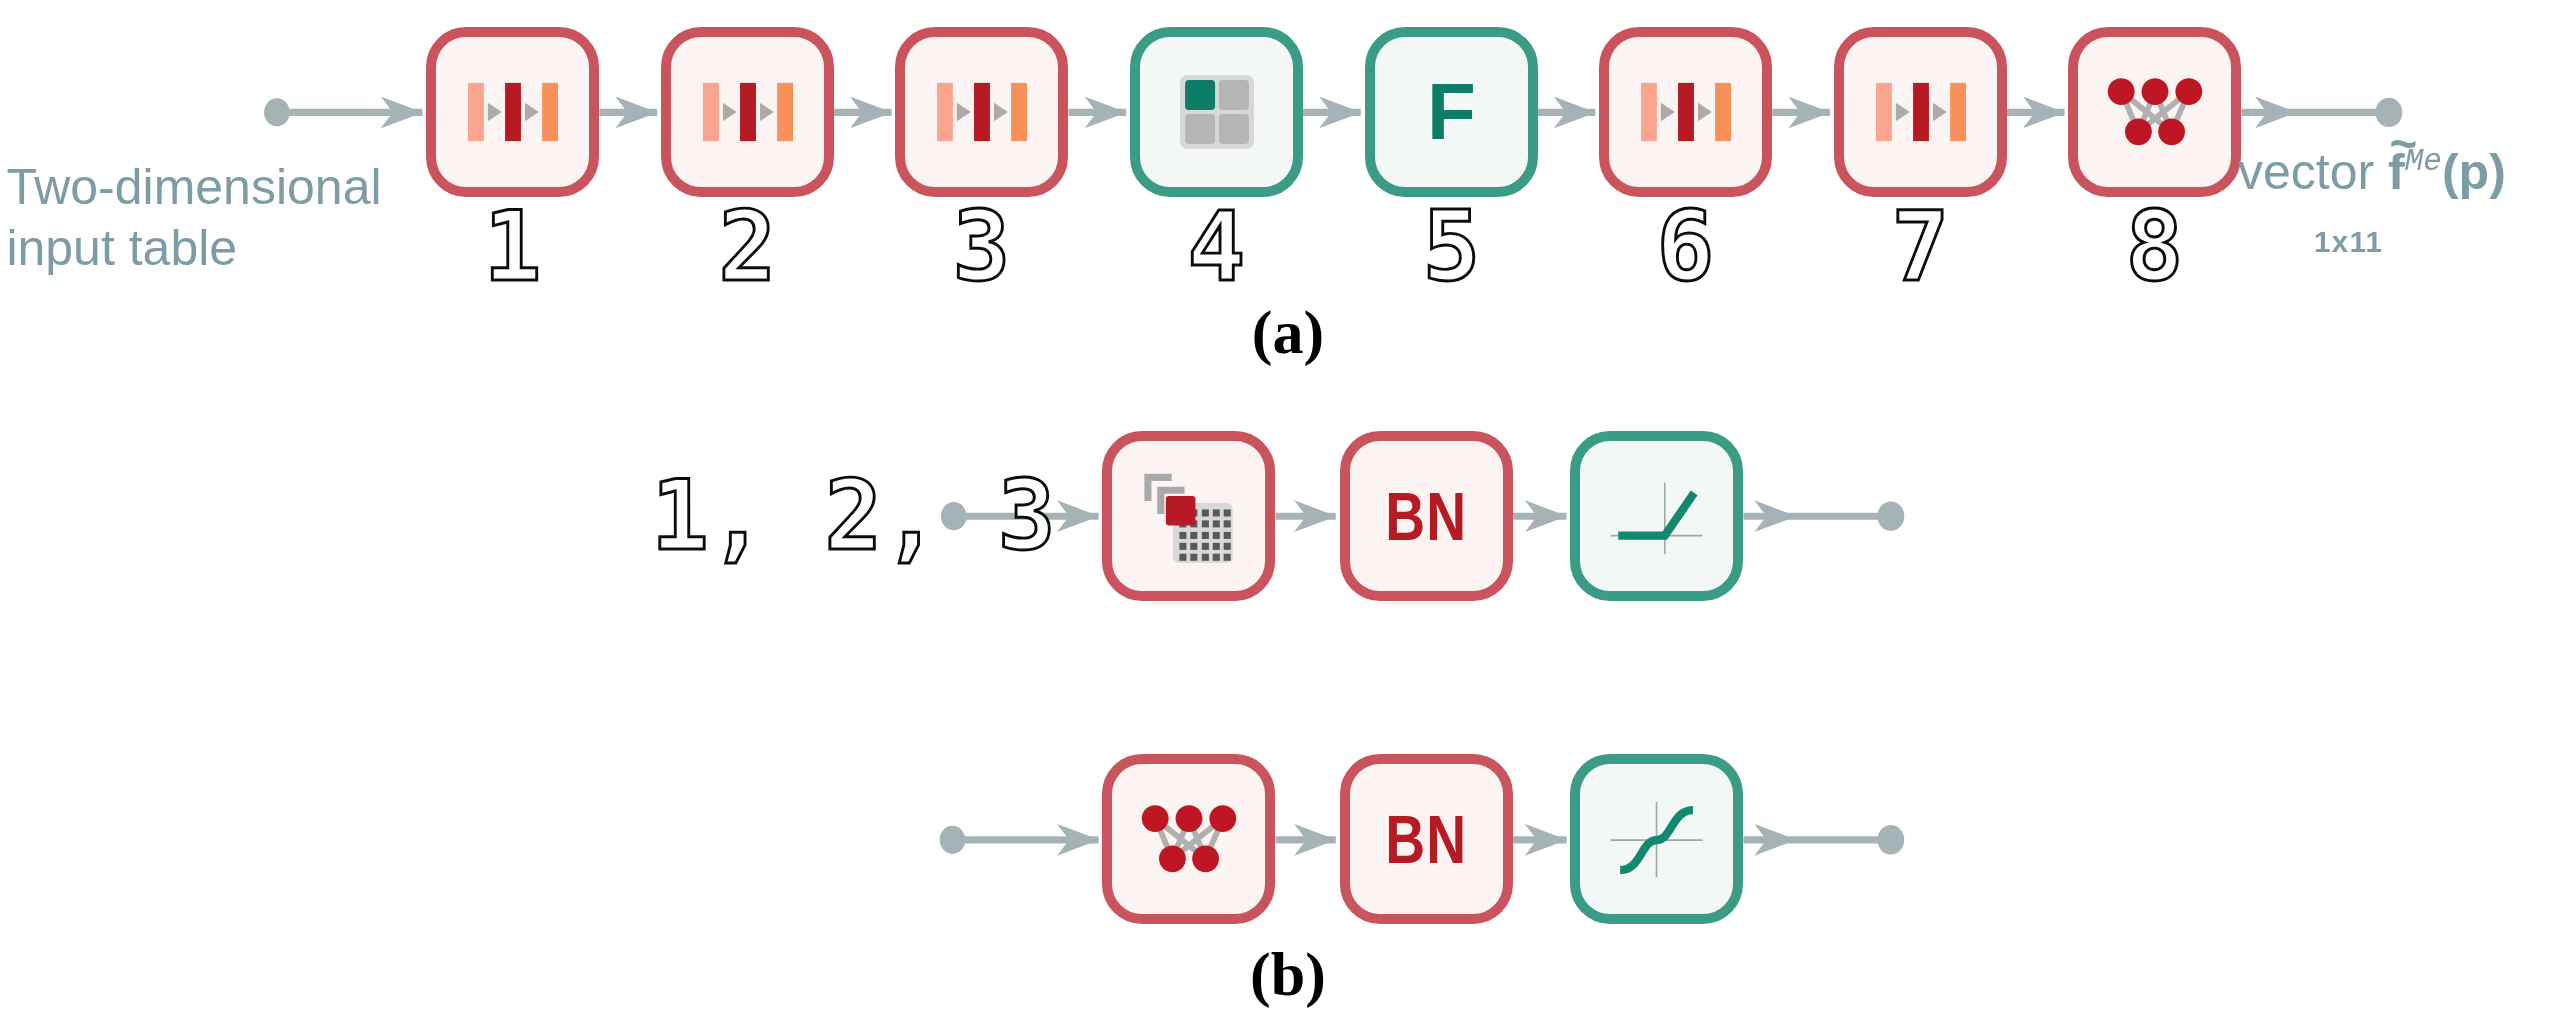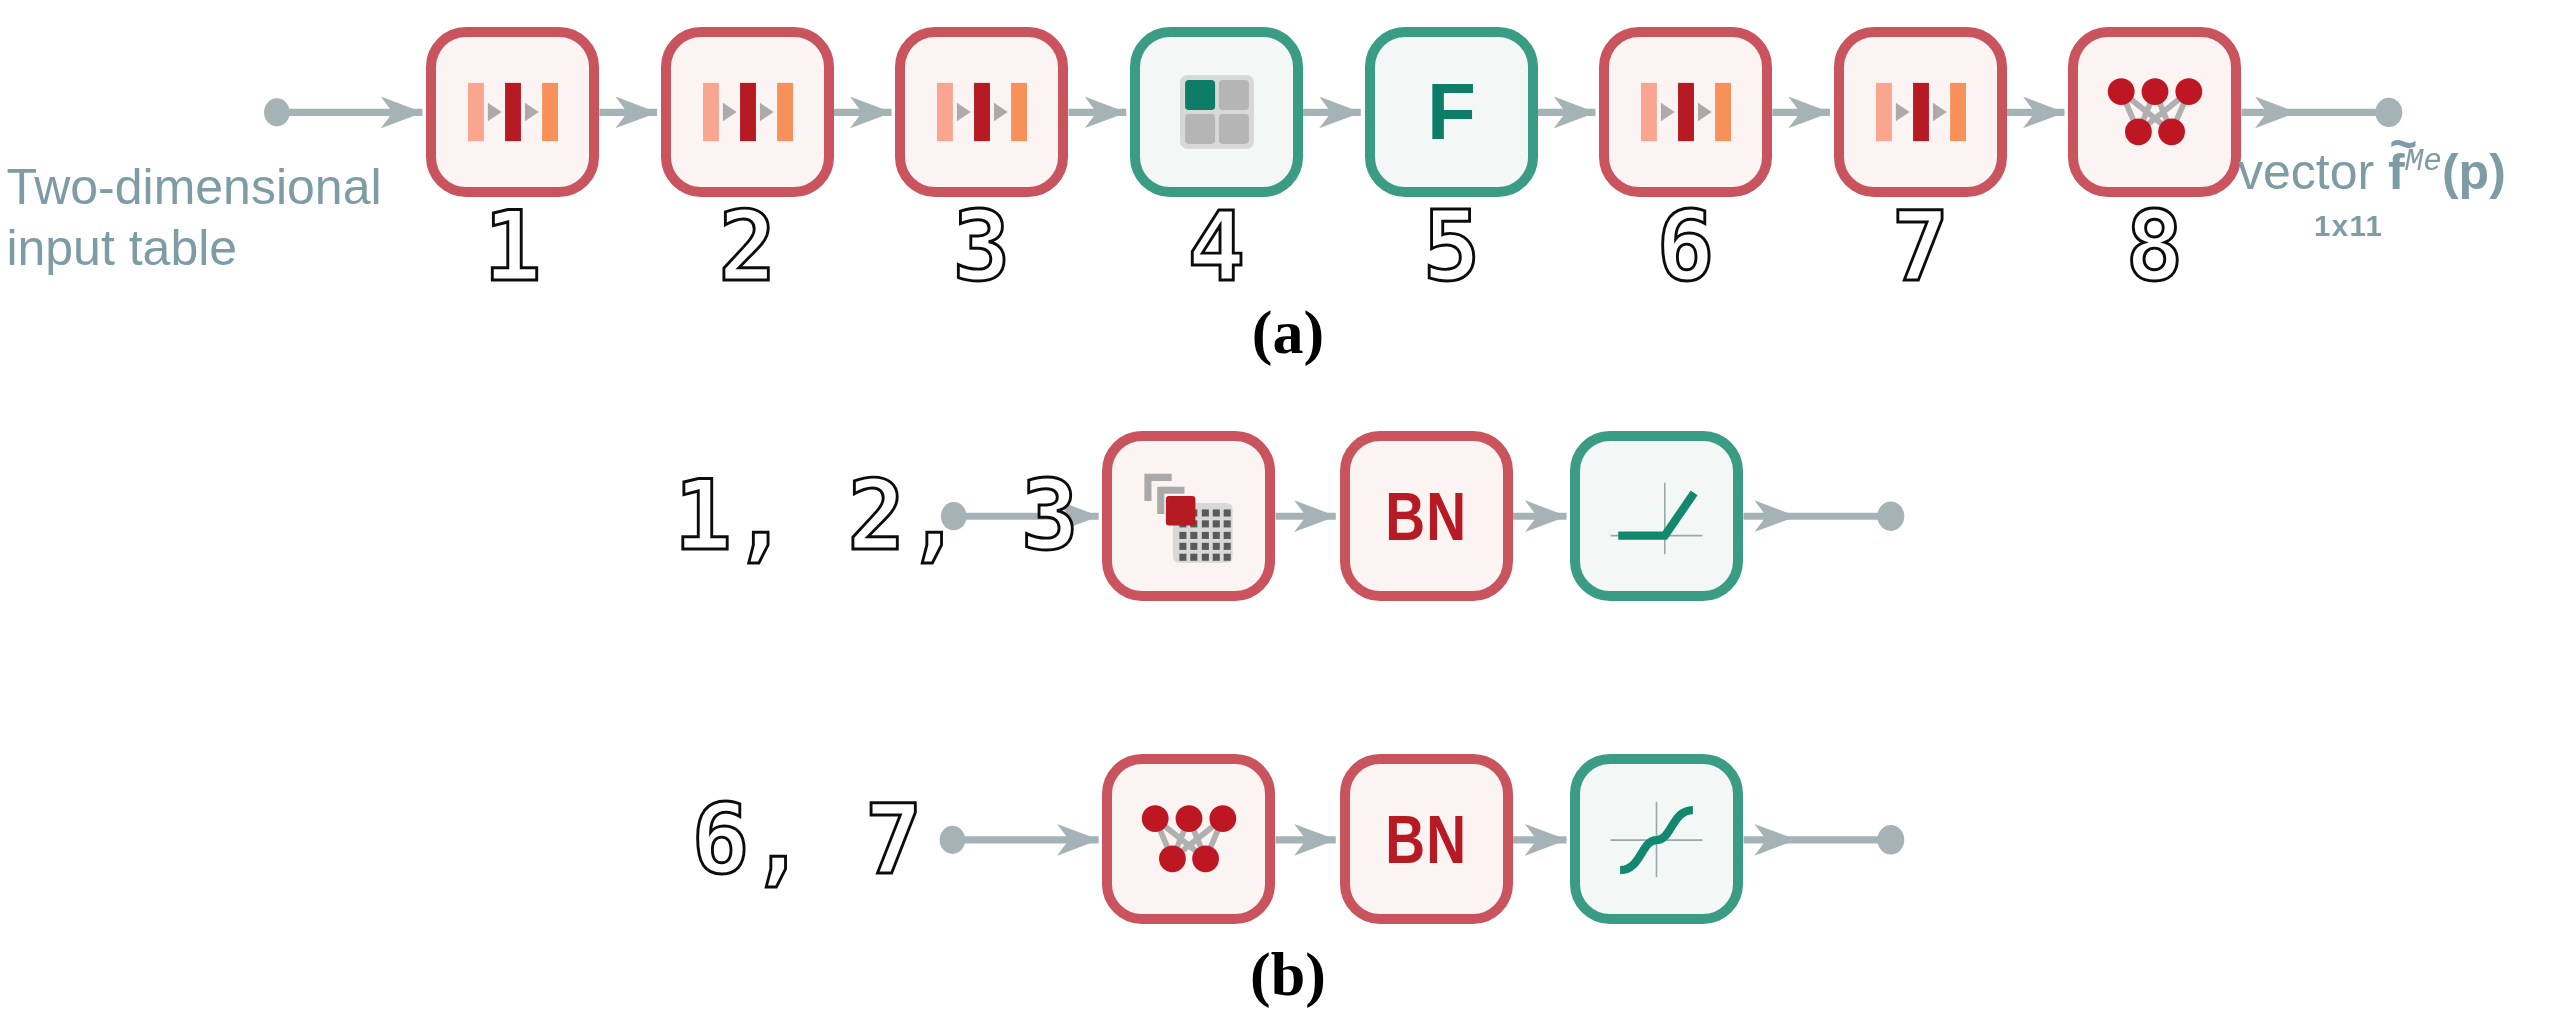--- a/index.html
+++ b/index.html
@@ -43,21 +43,21 @@
              font-family:"DejaVu Sans Mono", monospace;font-weight:bold;font-size:96px;
              color:#ffffff;-webkit-text-stroke:2.9px #0c0c0c;white-space:nowrap;}
 
   .io-label{position:absolute;color:var(--teal-text);font-size:50px;line-height:61px;
             text-align:left;}
   .formula{white-space:nowrap;}
   .fhat{position:relative;font-weight:bold;display:inline-block;}
   .fhat .tilde{position:absolute;left:8%;top:-0.62em;font-weight:bold;font-size:0.95em;}
   .fsup{font-style:italic;font-size:31px;position:relative;top:-19px;font-family:Liberation Mono, monospace;}
   .farg{font-weight:bold;}
-  .fsub{font-size:29.5px;font-weight:bold;line-height:1;margin-top:0px;padding-left:76px;
+  .fsub{font-size:29.5px;font-weight:bold;line-height:1;margin-top:16px;padding-left:76px;
         letter-spacing:1.3px;}
 
   .caption{position:absolute;left:0;width:2576px;text-align:center;
            font-family:"Liberation Serif", serif;font-weight:700;font-size:62px;
            line-height:64px;color:var(--caption-black);}
 </style>
 </head>
 <body>
 
 <div class="canvas">
@@ -192,21 +192,21 @@
 
   <div class="io-label" style="left:2238px;top:142px;width:333px;">
     <div class="formula">
       <span>vector</span>&nbsp;<span class="fhat"><span>f</span><span class="tilde">~</span></span><span class="fsup">Me</span><span class="farg">(p)</span>
     </div>
     <div class="fsub">1x11</div>
   </div>
 
   <div class="caption" style="top:300px;">(a)</div>
 
-  <div class="ref-label" style="left:651px;top:468px;margin-left:23px;">1, 2, 3</div>
+  <div class="ref-label" style="left:651px;top:468px;">1, 2, 3</div>
 
   <div class="node red" style="left:1102px;top:431px;">
     <svg class="icon" width="94" height="95" viewBox="0 0 146 148">
       <polyline points="9,50 9,13 46,13" class="i-chev"></polyline>
       <polyline points="29,70 29,33 66,33" class="i-chev"></polyline>
       <rect x="48" y="53" width="93" height="93" rx="9" class="i-lgray"></rect>
       <rect x="58" y="63" width="11" height="11" class="i-dgray"></rect>
         <rect x="75" y="63" width="11" height="11" class="i-dgray"></rect>
         <rect x="93" y="63" width="11" height="11" class="i-dgray"></rect>
         <rect x="110" y="63" width="11" height="11" class="i-dgray"></rect>
@@ -240,21 +240,20 @@
   </div>
 
   <div class="node green" style="left:1570px;top:431px;">
     <svg class="icon" width="97" height="81" viewBox="0 0 152 126">
       <line x1="4" y1="93" x2="148" y2="93" class="i-axis"></line>
       <line x1="89" y1="10" x2="89" y2="122" class="i-axis"></line>
       <polyline points="16,93 89,93 135,26" class="i-curve"></polyline>
     </svg>
   </div>
 
-  <div class="ref-label" style="left:685px;top:792px;">6, 7</div>
 
   <div class="node red" style="left:1102px;top:754px;">
     <svg class="icon" width="104" height="74" viewBox="0 0 162 116">
       <line x1="28" y1="26" x2="55" y2="89" class="i-line"></line>
       <line x1="28" y1="26" x2="107" y2="89" class="i-line"></line>
       <line x1="81" y1="26" x2="55" y2="89" class="i-line"></line>
       <line x1="81" y1="26" x2="107" y2="89" class="i-line"></line>
       <line x1="134" y1="26" x2="55" y2="89" class="i-line"></line>
       <line x1="134" y1="26" x2="107" y2="89" class="i-line"></line>
       <circle cx="28" cy="26" r="21" class="i-node"></circle>

